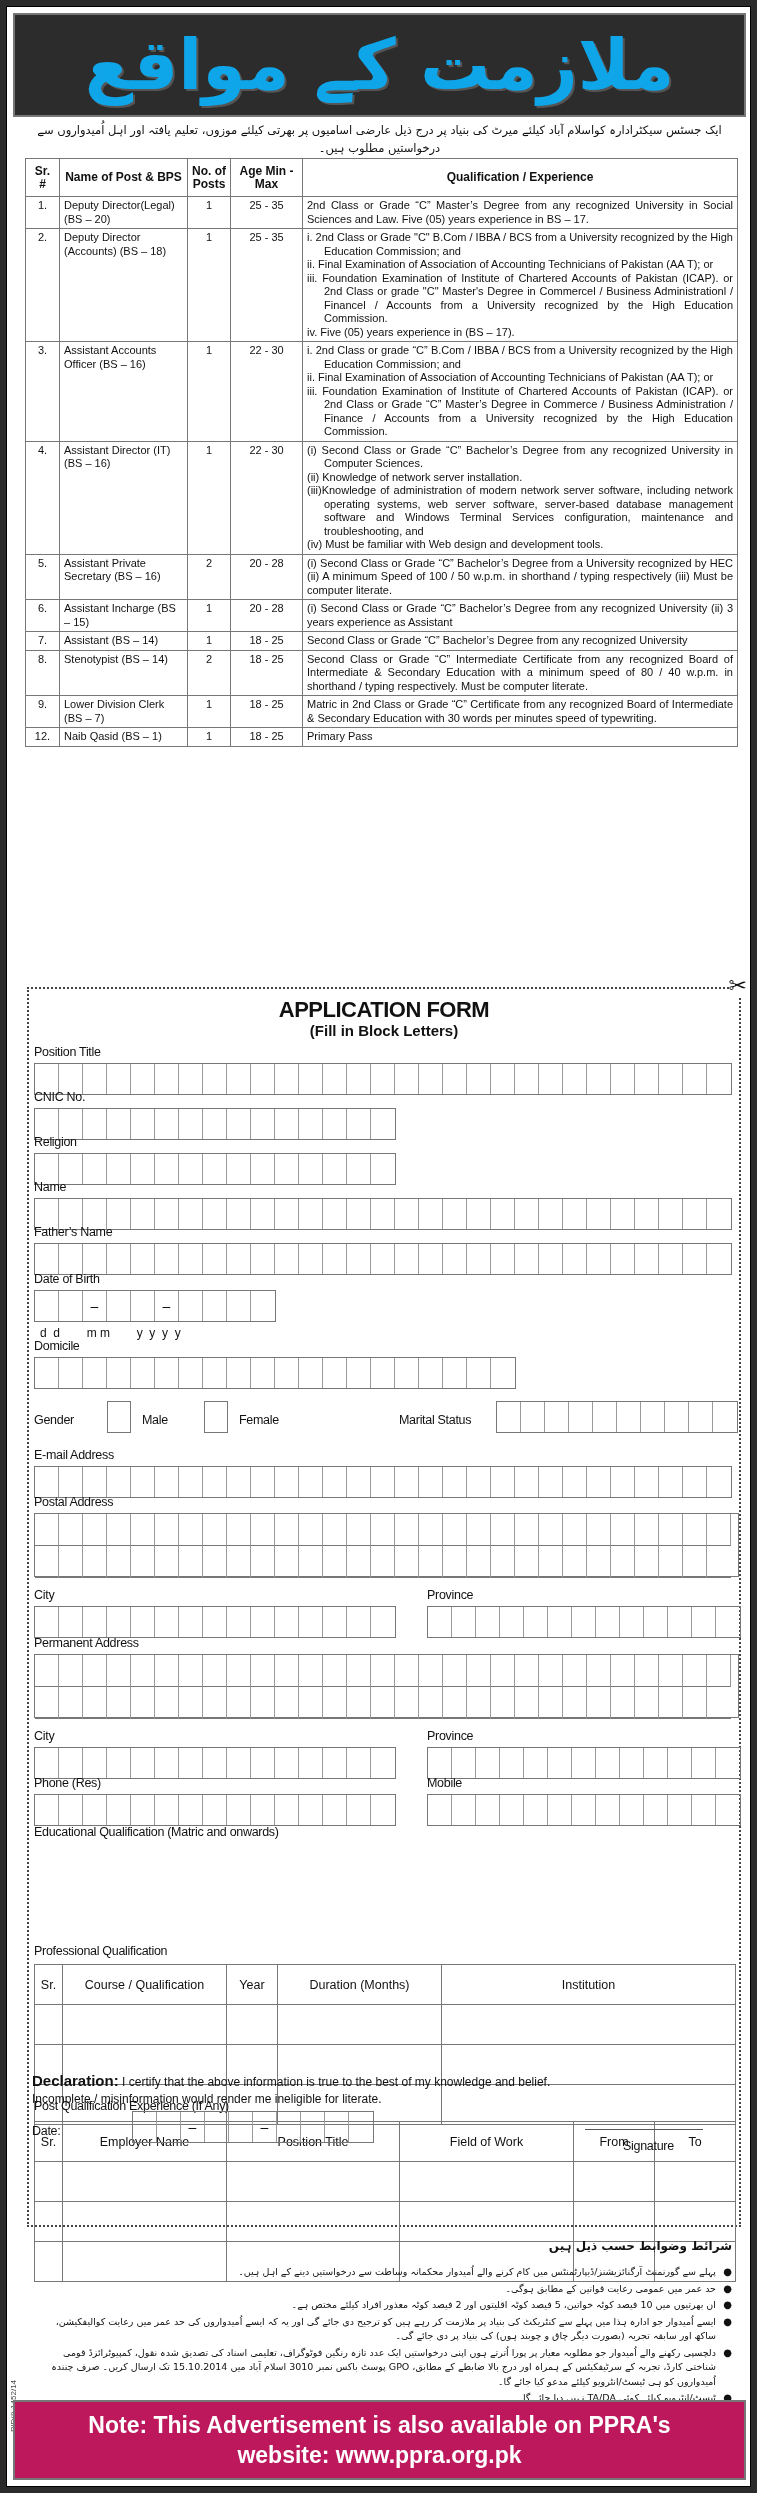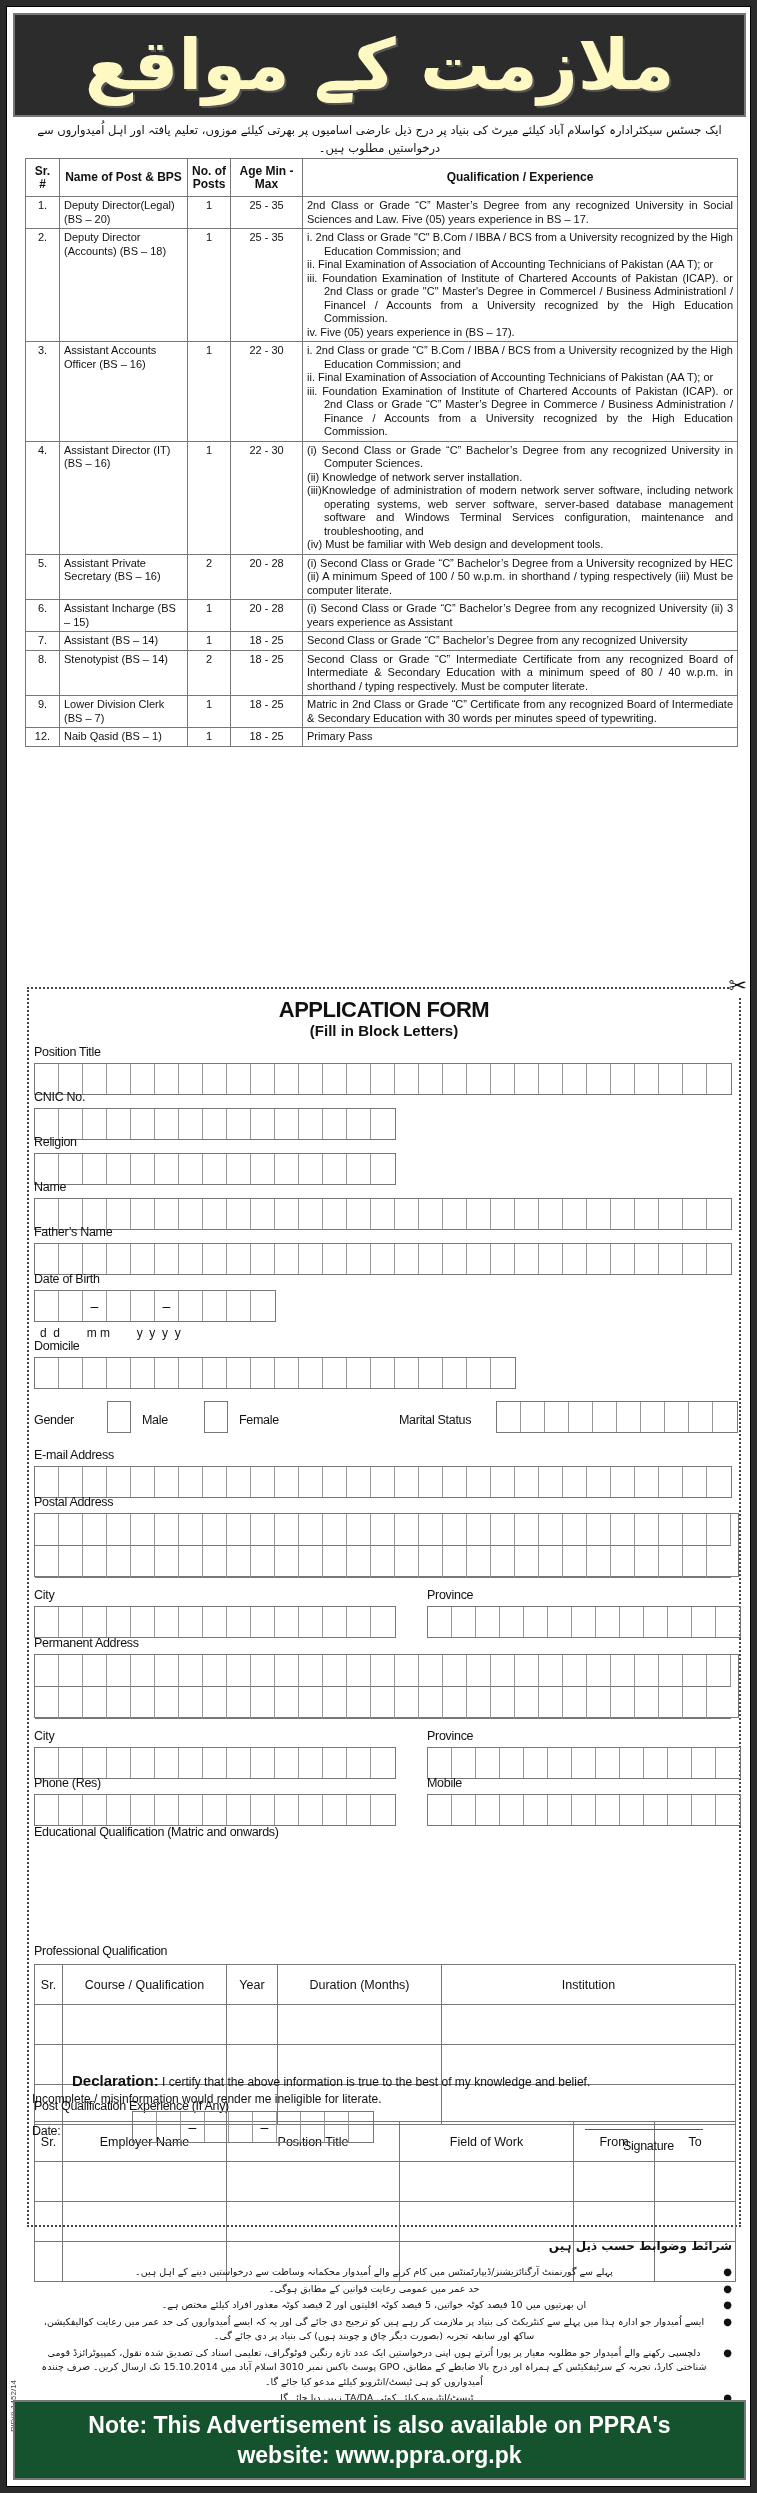--- a/index.html
+++ b/index.html
@@ -1,21 +1,21 @@
 <!DOCTYPE html>
 <html><head>
 <meta charset="utf-8">
 <style>
   * { box-sizing: border-box; margin: 0; padding: 0; }
   html, body { width: 757px; background: #2a2a2a; }
   body { font-family: "Liberation Sans", sans-serif; color: #111; }
   .page { position: relative; width: 757px; height: 2493px; background: #2b2b2b; padding: 6px; }
   .sheet { position: relative; background: #fff; width: 745px; height: 2481px; border: 1px solid #000; }
   .banner { position: absolute; left: 6px; top: 6px; width: 733px; height: 104px; background: #2c2c2c; border: 2px solid #777; display: flex; align-items: center; justify-content: center; }
-  .banner-title { color: #fef9c3; font-family: "DejaVu Sans", sans-serif; font-size: 70px; font-weight: bold; direction: rtl; letter-spacing: 2px; text-shadow: 2px 2px 0 #555; }
+  .banner-title { color: #0ea5e9; font-family: "DejaVu Sans", sans-serif; font-size: 70px; font-weight: bold; direction: rtl; letter-spacing: 2px; text-shadow: 2px 2px 0 #555; }
   .intro { position: absolute; left: 10px; top: 114px; width: 725px; text-align: center; direction: rtl; font-family: "DejaVu Sans", sans-serif; font-size: 11.5px; line-height: 18px; }
   table.jobs { position: absolute; left: 18px; top: 151px; width: 713px; border-collapse: collapse; font-size: 11px; line-height: 13.5px; font-family: "Liberation Sans", sans-serif; }
   table.jobs th, table.jobs td { border: 1px solid #777; vertical-align: top; padding: 2px 4px; }
   table.jobs th { font-weight: bold; text-align: center; vertical-align: middle; font-size: 12px; line-height: 13px; height: 38px; }
   table.jobs td.c { text-align: center; }
   table.jobs td.j { text-align: justify; }
   .ql { display: block; padding-left: 17px; text-indent: -17px; }
   .form { position: absolute; left: 20px; top: 980px; width: 714px; height: 1240px; border: 2px dotted #444; }
   .scissor { position: absolute; right: -8px; top: -14px; font-size: 22px; background: #fff; line-height: 22px; }
   .form-title { position: absolute; top: 8px; left: 0; width: 100%; text-align: center; font-weight: bold; font-size: 22px; letter-spacing: -0.5px; }
@@ -26,28 +26,28 @@
   .boxes span:last-child { border-right: none; }
   .boxes.double { height: 64px; flex-wrap: wrap; }
   .boxes.double span { height: 32px; border-bottom: 1px solid #777; }
   .chk { position: absolute; width: 24px; height: 32px; border: 1px solid #777; }
   .dmy { position: absolute; font-size: 12px; }
   table.grid { position: absolute; border-collapse: collapse; font-size: 12.5px; }
   table.grid th, table.grid td { border: 1px solid #777; font-weight: normal; text-align: center; }
   table.grid th { height: 40px; }
   table.grid td { height: 40px; }
   .decl { position: absolute; left: 5px; top: 1168px; width: 700px; font-size: 12px; line-height: 17px; }
-  .decl b { font-size: 15px; margin-left: 40px; }
+  .decl b { font-size: 15px; }
   .sigline { position: absolute; left: 558px; top: 1165px; width: 118px; border-top: 1px solid #555; }
   .conds-title { position: absolute; right: 18px; top: 2232px; direction: rtl; font-family: "DejaVu Sans", sans-serif; font-size: 12px; font-weight: bold; }
   ul.conds { position: absolute; right: 18px; top: 2258px; width: 700px; direction: rtl; list-style: none; font-family: "DejaVu Sans", sans-serif; font-size: 9.5px; line-height: 14.5px; }
-  ul.conds li { position: relative; padding-right: 16px; text-align: center; margin-bottom: 2px; }
+  ul.conds li { position: relative; padding-right: 16px; text-align: right; margin-bottom: 2px; }
   ul.conds li::before { content: "●"; position: absolute; right: 0; top: 0; font-size: 10px; }
   .pid { position: absolute; left: 2px; top: 2345px; transform: rotate(-90deg); transform-origin: left top; font-size: 8px; color: #444; white-space: nowrap; translate: 0 80px; }
-  .note { position: absolute; left: 6px; bottom: 6px; width: 733px; height: 80px; background: #14532d; border: 2px solid #777; color: #fff; text-align: center; font-weight: bold; font-size: 23px; line-height: 30px; padding-top: 8px; }
+  .note { position: absolute; left: 6px; bottom: 6px; width: 733px; height: 80px; background: #be185d; border: 2px solid #777; color: #fff; text-align: center; font-weight: bold; font-size: 23px; line-height: 30px; padding-top: 8px; }
 </style>
 </head>
 <body>
 
 <div class="page">
  <div class="sheet">
 
   <div class="banner">
     <div class="banner-title">ملازمت کے مواقع</div>
   </div>

